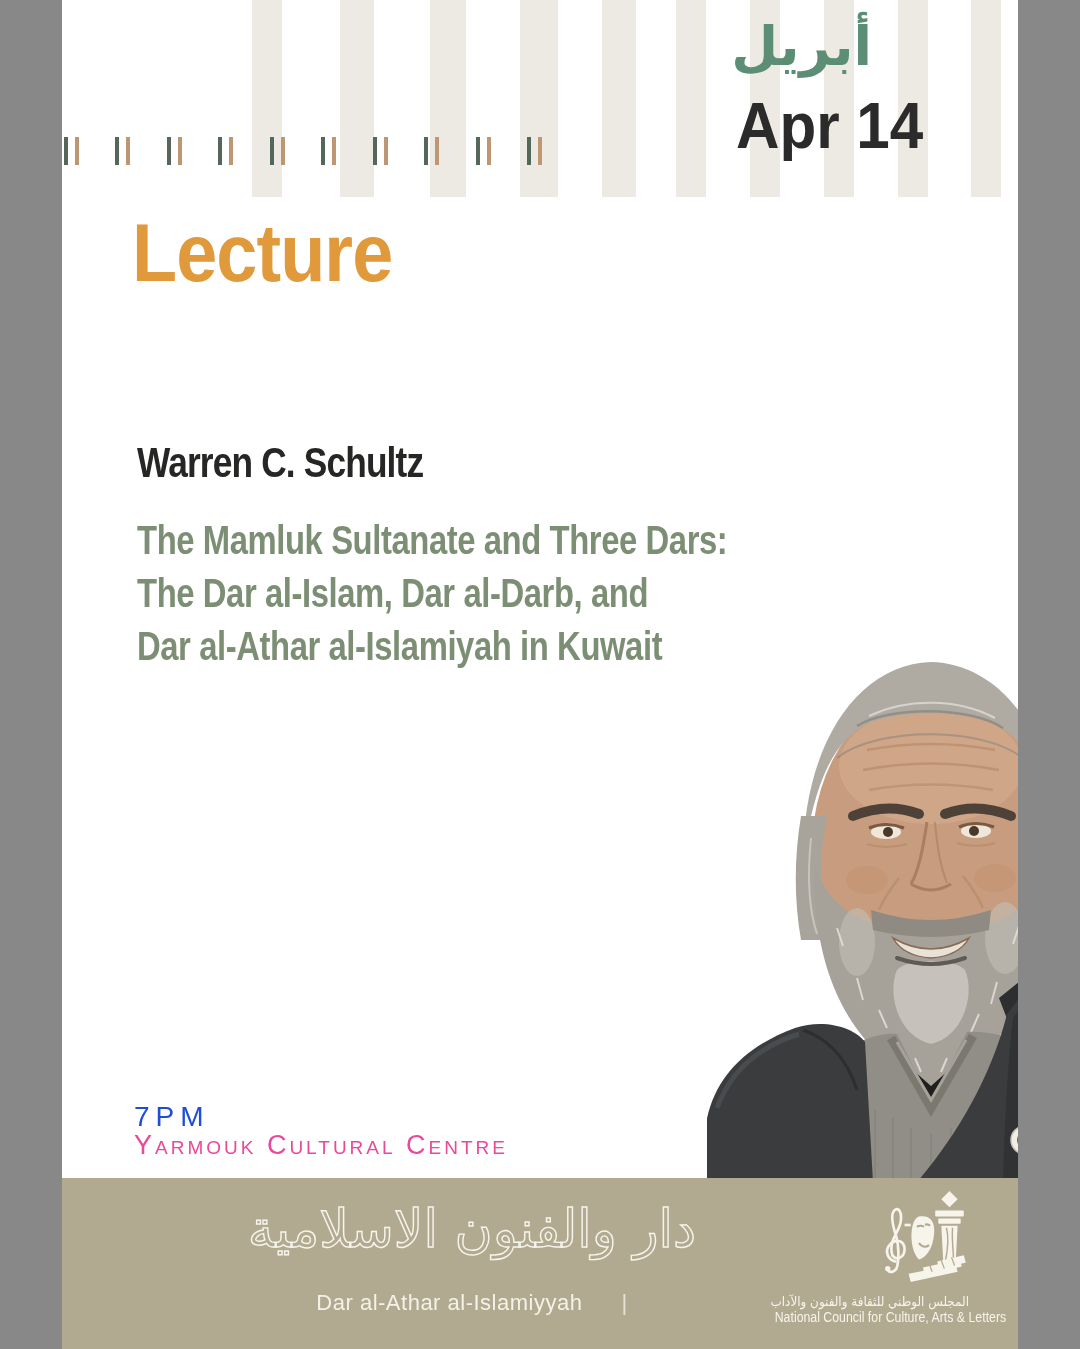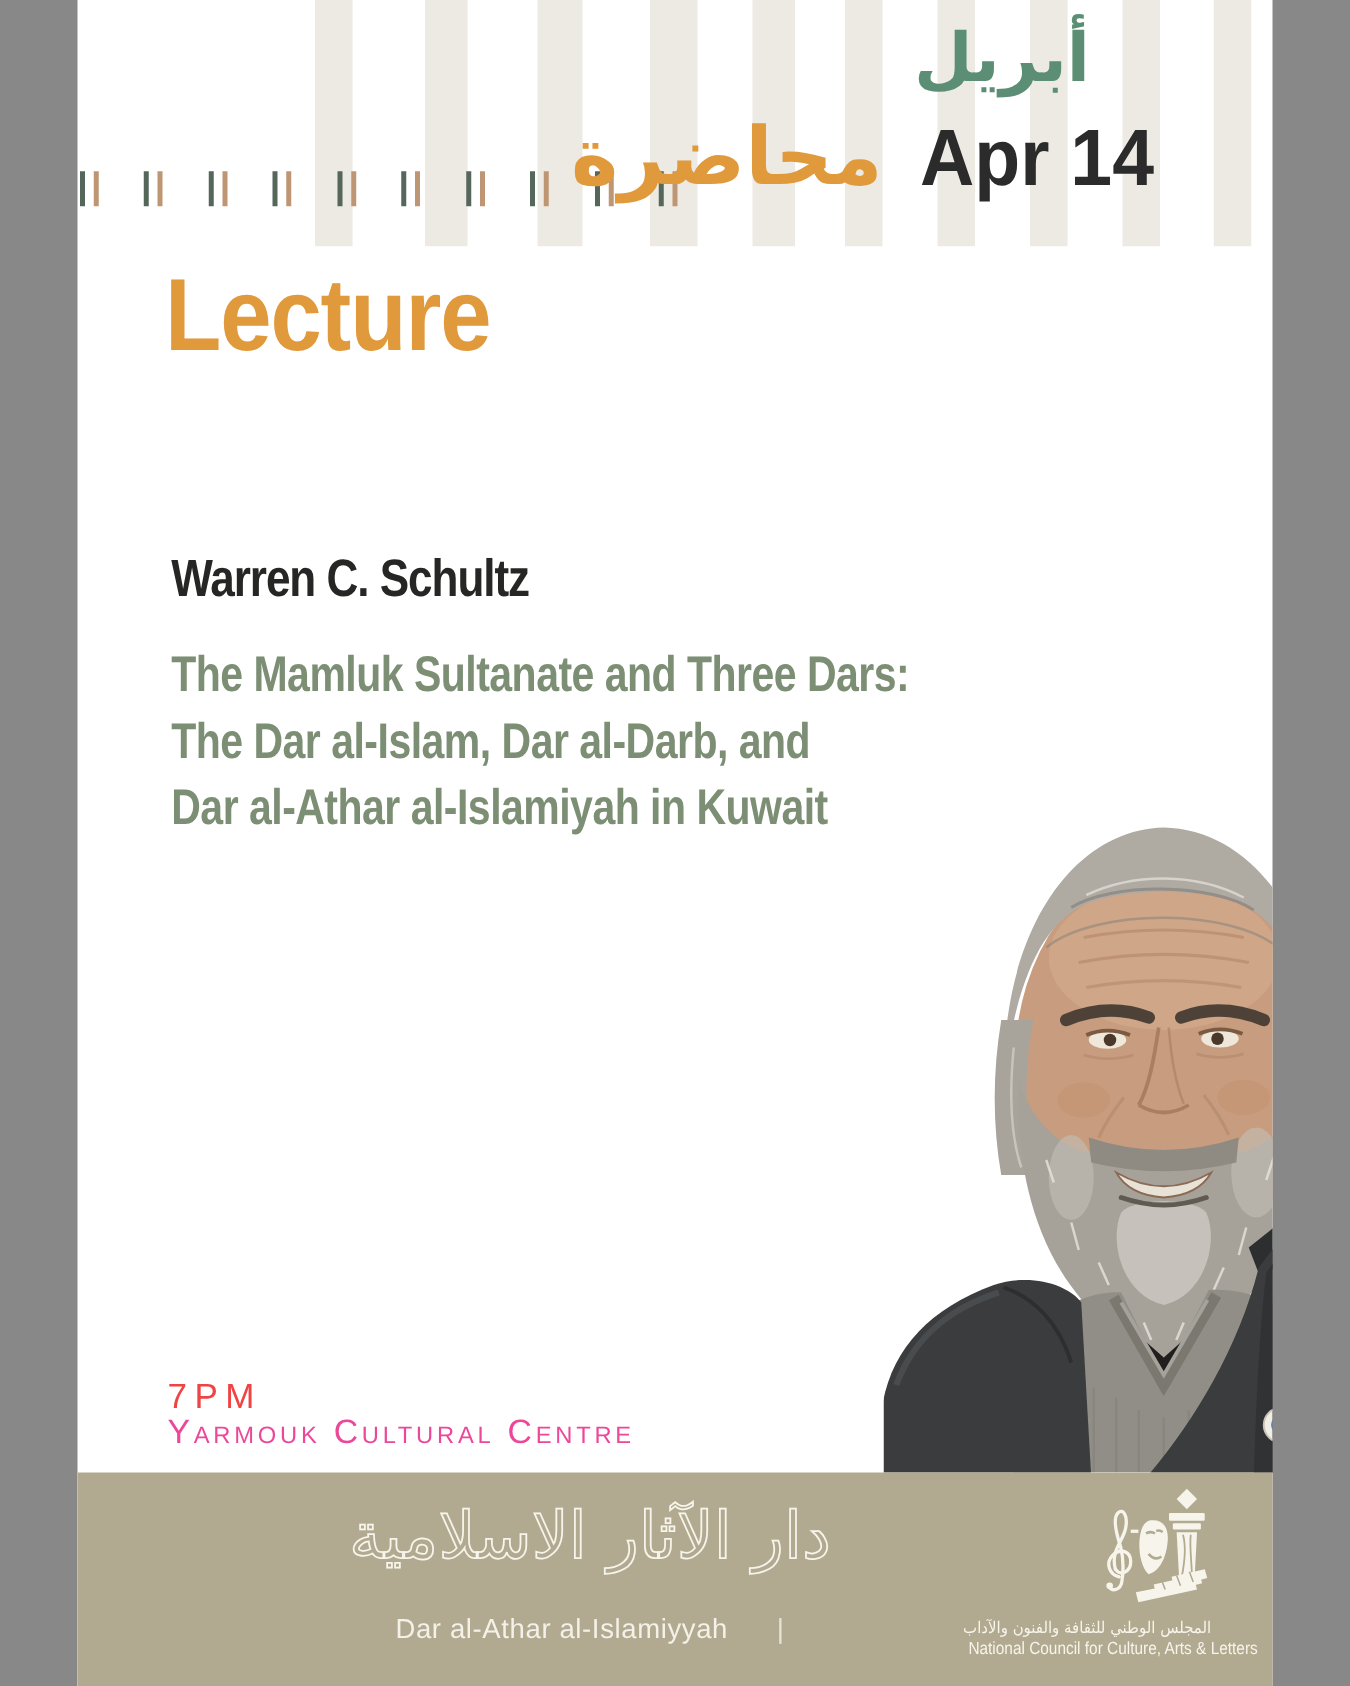--- a/index.html
+++ b/index.html
@@ -50,21 +50,21 @@
   }
   .talk-title{
     position:absolute;left:75px;top:514px;
     font-size:40px;font-weight:bold;color:var(--titleGreen);
     letter-spacing:-0.5px;line-height:53px;
     transform:scaleX(.82);transform-origin:0 0;
     white-space:nowrap;
   }
   .time{
     position:absolute;left:72px;top:1103px;
-    font-size:28px;color:#ef4444;letter-spacing:6px;line-height:1;
+    font-size:28px;color:#1d4ed8;letter-spacing:6px;line-height:1;
   }
   .venue{
     position:absolute;left:72px;top:1132px;
     font-size:27px;color:#ec4899;letter-spacing:3px;line-height:1;
     font-variant:small-caps;
   }
   
   .portrait{position:absolute;left:645px;top:638px;width:435px;height:540px;}
   .portrait svg{display:block;}
   
@@ -139,21 +139,20 @@
       <div class="tick g" style="left: 362px;"></div>
       <div class="tick t" style="left: 373px;"></div>
       <div class="tick g" style="left: 414px;"></div>
       <div class="tick t" style="left: 425px;"></div>
       <div class="tick g" style="left: 465px;"></div>
       <div class="tick t" style="left: 476px;"></div>
     </div>
 
   <div class="month-ar arabic">أبريل</div>
   <div class="date-en">Apr 14</div>
-  <div class="type-ar arabic">محاضرة</div>
   <div class="lecture">Lecture</div>
 
   <div class="speaker">Warren C. Schultz</div>
   <div class="talk-title">
     <div>The Mamluk Sultanate and Three Dars:</div>
     <div>The Dar al-Islam, Dar al-Darb, and</div>
     <div>Dar al-Athar al-Islamiyah in Kuwait</div>
   </div>
 
   <div class="time">7PM</div>
@@ -226,21 +225,21 @@
       <path d="M 300,376 C 322,346 352,314 392,294 L 439,272 L 439,544 L 210,544 C 248,500 284,440 300,376 Z" fill="#3A3C3D"></path>
       <path d="M 306,380 C 328,350 358,320 396,300 L 416,318 C 384,348 356,390 338,444 C 330,470 324,508 322,544 L 296,544 C 298,488 300,430 306,380 Z" fill="#303233"></path>
 
       <circle cx="318" cy="502" r="14" fill="#F1EEE6" stroke="#C7C3B8" stroke-width="1.5"></circle>
       <circle cx="318" cy="502" r="8" fill="#3E62A8"></circle>
       <path d="M 313,499 Q 318,494 323,500" stroke="#FFFFFF" stroke-width="1.5" fill="none"></path>
     </svg>
   </div>
 
   <div class="footer">
-    <div class="callig">دار الآثار الاسلامية</div>
+    <div class="callig">دار والفنون الاسلامية</div>
     <div class="tagline">
       <span>Dar al-Athar al-Islamiyyah</span>
       <span class="sep">|</span>
     </div>
     <div class="council">
       <svg class="logo" viewBox="0 0 94 96">
 
         <polygon points="70,1 78,9 70,17 62,9" fill="#F7F4EB"></polygon>
         <rect x="56" y="20" width="28" height="6" rx="1" fill="#F7F4EB"></rect>
         <rect x="59" y="28" width="22" height="5" rx="1" fill="#F7F4EB"></rect>

